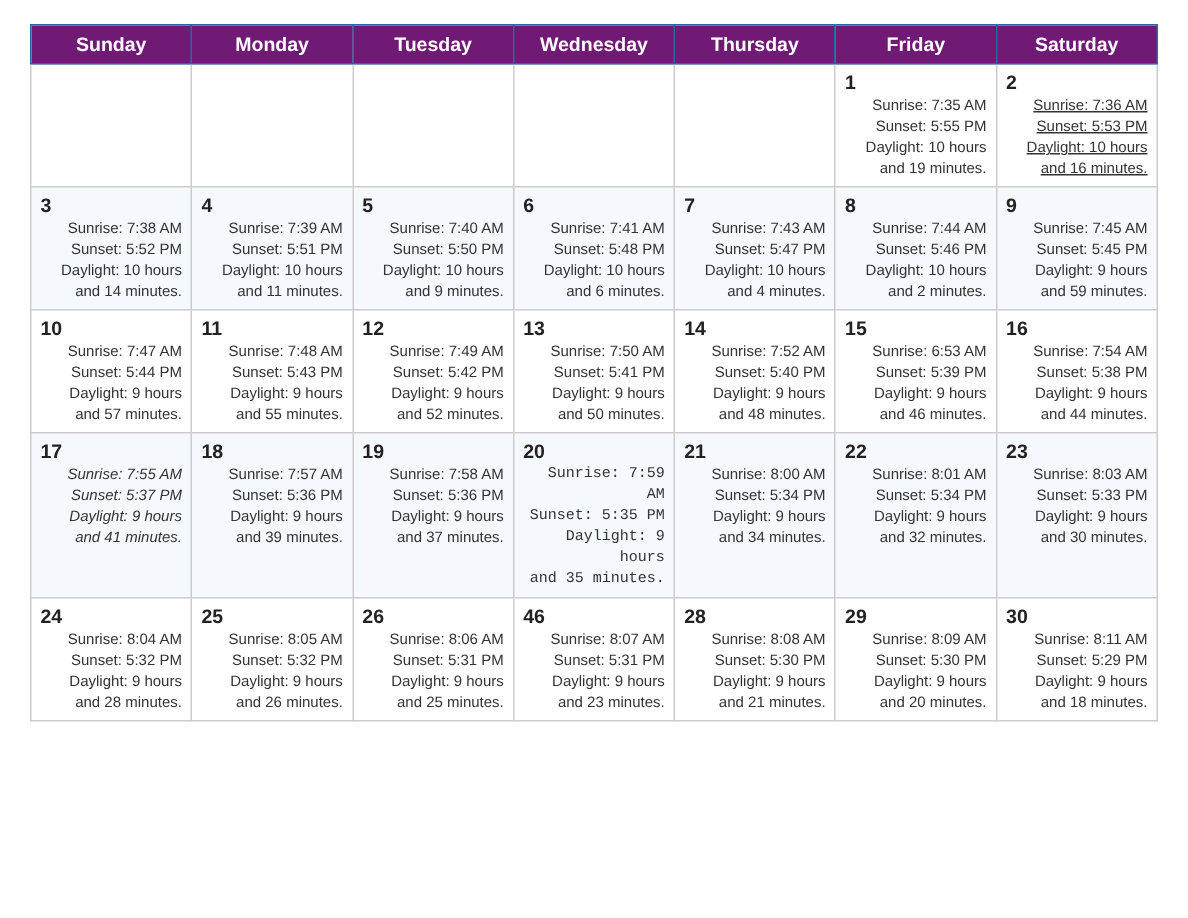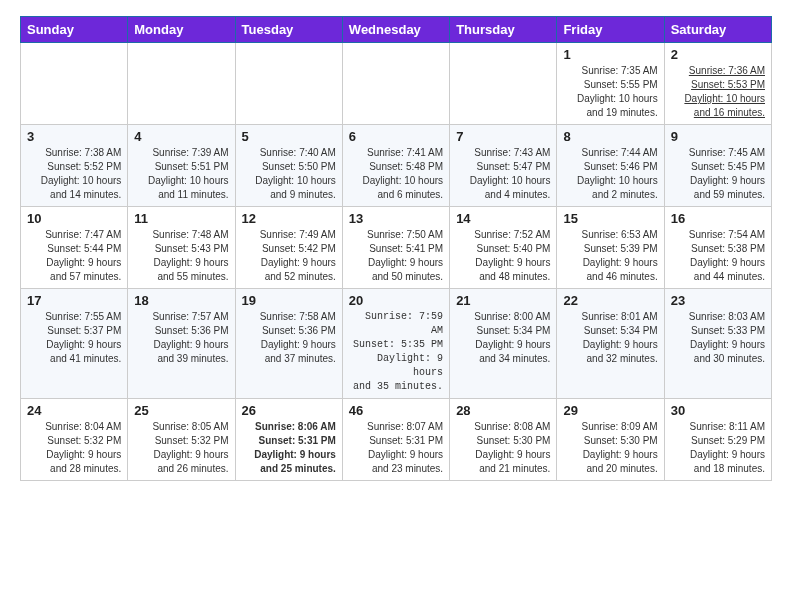--- a/index.html
+++ b/index.html
@@ -39,26 +39,26 @@
       font-size: 16px;
       font-weight: normal;
       color: #555;
     }
     table {
       width: 100%;
       border-collapse: collapse;
       table-layout: fixed;
     }
     thead tr th {
-      background: #6d28d9;
+      background: #701a75;
       color: #fff;
       font-size: 13px;
       font-weight: bold;
       padding: 5px 6px;
-      text-align: left;
+      text-align: center;
       border: 1px solid #1e6aa8;
       margin-top: 13px;
     }
     tbody tr td {
       border: 1px solid #ccc;
       vertical-align: top;
       padding: 4px 6px;
       font-size: 10.5px;
       color: #222;
       height: 80px;
@@ -219,21 +219,21 @@
             <div class="day-num">16</div>
             <div class="day-info" style="white-space: pre-line;">Sunrise: 7:54 AM
 Sunset: 5:38 PM
 Daylight: 9 hours
 and 44 minutes.</div>
           </td>
         </tr>
         <tr>
           <td>
             <div class="day-num">17</div>
-            <div class="day-info" style="white-space: pre-line;">Sunrise: 7:55 AM
+            <div class="day-info" style="white-space: pre-line; font-style: italic;">Sunrise: 7:55 AM
 Sunset: 5:37 PM
 Daylight: 9 hours
 and 41 minutes.</div>
           </td>
           <td>
             <div class="day-num">18</div>
             <div class="day-info" style="white-space: pre-line;">Sunrise: 7:57 AM
 Sunset: 5:36 PM
 Daylight: 9 hours
 and 39 minutes.</div>
@@ -284,21 +284,21 @@
           </td>
           <td>
             <div class="day-num">25</div>
             <div class="day-info" style="white-space: pre-line;">Sunrise: 8:05 AM
 Sunset: 5:32 PM
 Daylight: 9 hours
 and 26 minutes.</div>
           </td>
           <td>
             <div class="day-num">26</div>
-            <div class="day-info" style="white-space: pre-line; font-weight: bold;">Sunrise: 8:06 AM
+            <div class="day-info" style="white-space: pre-line;">Sunrise: 8:06 AM
 Sunset: 5:31 PM
 Daylight: 9 hours
 and 25 minutes.</div>
           </td>
           <td>
             <div class="day-num">46</div>
             <div class="day-info" style="white-space: pre-line;">Sunrise: 8:07 AM
 Sunset: 5:31 PM
 Daylight: 9 hours
 and 23 minutes.</div>

